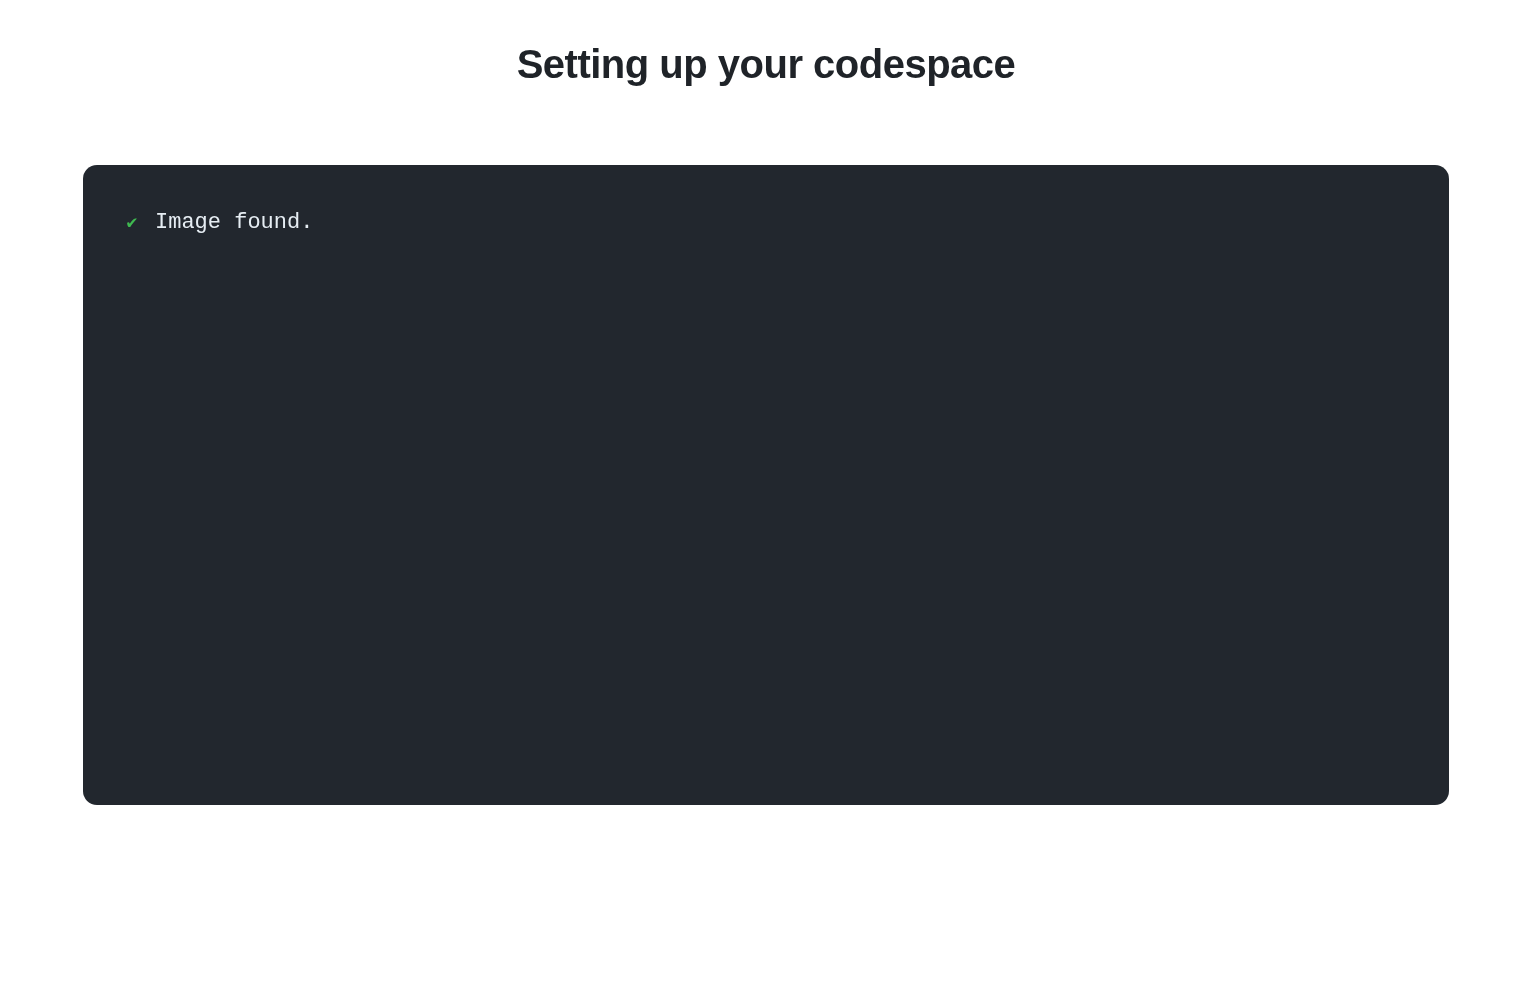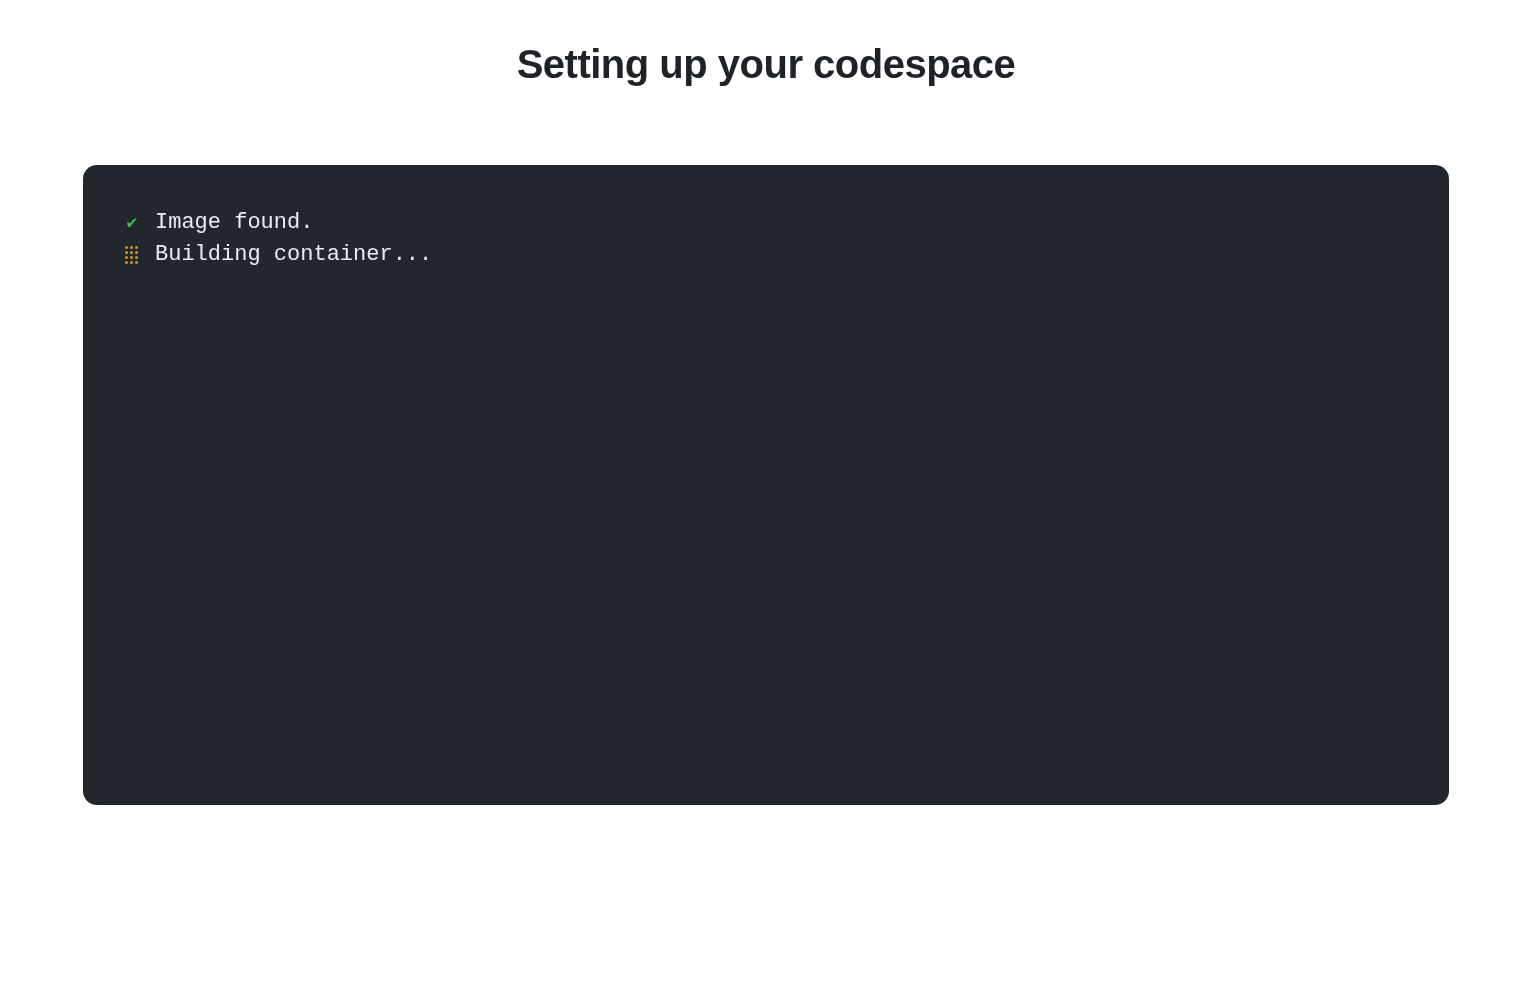--- a/index.html
+++ b/index.html
@@ -75,32 +75,13 @@
 
 <h1 class="page-title">Setting up your codespace</h1>
 
 <div class="terminal">
   <div class="log-line">
     <span class="icon-slot">
       <span class="check-icon">✔</span>
     </span>
     <span class="log-text">Image found.</span>
   </div>
-  <div class="log-line">
-    <span class="icon-slot">
-      <span class="spinner-icon">
-        <span class="spinner-dot"></span>
-          <span class="spinner-dot"></span>
-          <span class="spinner-dot"></span>
-        <span class="spinner-dot"></span>
-          <span class="spinner-dot"></span>
-          <span class="spinner-dot"></span>
-        <span class="spinner-dot"></span>
-          <span class="spinner-dot"></span>
-          <span class="spinner-dot"></span>
-        <span class="spinner-dot"></span>
-          <span class="spinner-dot"></span>
-          <span class="spinner-dot"></span>
-      </span>
-    </span>
-    <span class="log-text">Building container...</span>
-  </div>
 </div>
 
 </body></html>

